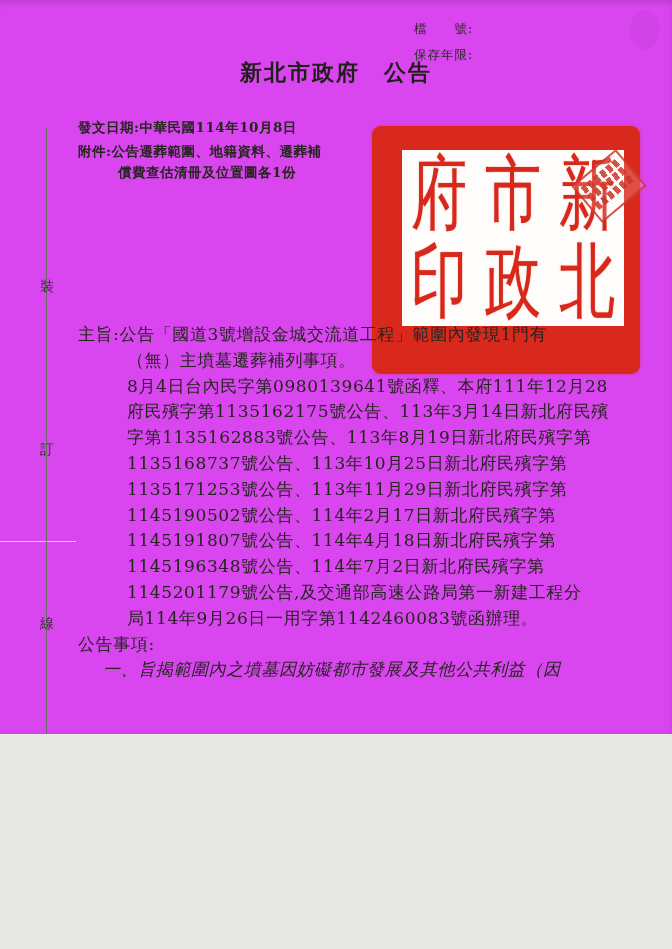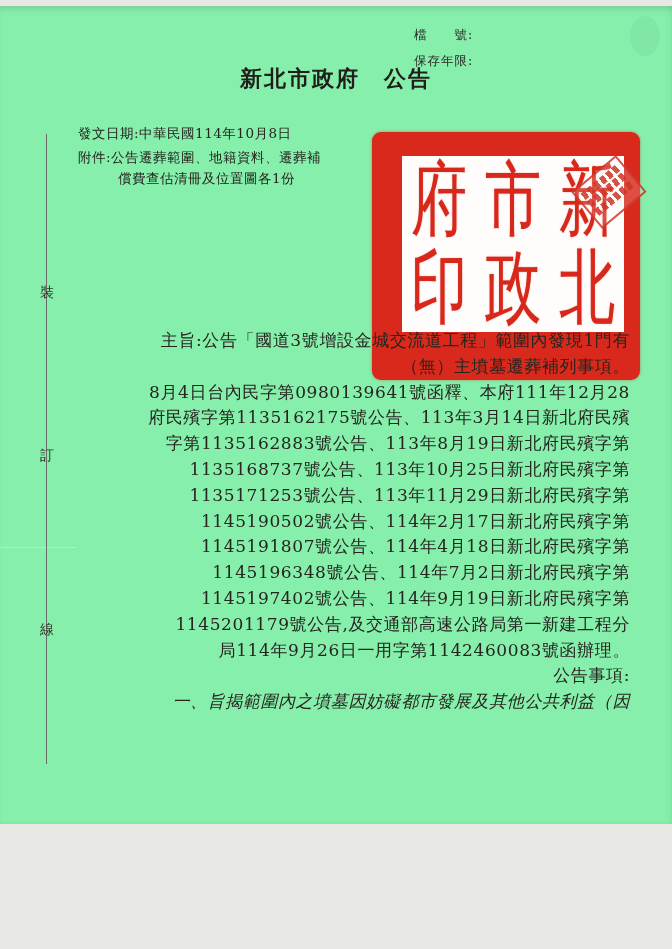--- a/index.html
+++ b/index.html
@@ -1,31 +1,31 @@
 <!DOCTYPE html>
 <html><head>
 <meta charset="utf-8">
 <style>
   html,body{margin:0;padding:0;background:#e8e8e4;}
   .page{
-    position:relative;width:672px;height:818px;margin:6px auto;
-    background:#86efac;overflow:hidden;
+    position:relative;width:672px;height:734px;margin:0 auto;
+    background:#d946ef;overflow:hidden;
     font-family:"DejaVu Serif","Liberation Serif",serif;
     color:#26251f;
     box-shadow:inset 0 7px 9px -6px rgba(0,0,0,.18),
                inset -6px 0 9px -7px rgba(0,0,0,.10),
                inset 0 -4px 7px -6px rgba(0,0,0,.08);
   }
   
   .corner-meta{position:absolute;left:414px;top:16px;font-size:12.5px;line-height:26px;letter-spacing:1px;color:#2c2b26;z-index:3;}
   
   .title{position:absolute;left:0;top:58px;width:672px;margin:0;text-align:center;
          font-size:22px;font-weight:600;letter-spacing:2px;color:#1f1e19;z-index:3;}
   
-  .meta{position:absolute;left:78px;top:116px;width:300px;font-size:13.5px;line-height:23.5px;letter-spacing:.5px;z-index:3;}
+  .meta{position:absolute;left:78px;top:116px;width:300px;font-size:13.5px;line-height:23.5px;letter-spacing:.5px;z-index:3;font-weight:bold;}
   .meta .att2{padding-left:40px;line-height:19px;}
   
   .binding-line{position:absolute;left:46px;top:128px;width:1px;height:630px;background:#6b6b66;z-index:2;}
   .bind-char{position:absolute;left:39px;width:16px;text-align:center;font-size:14px;color:#34332e;z-index:3;}
   .bind-char.c0{top:278px;} .bind-char.c1{top:441px;} .bind-char.c2{top:615px;}
   
   .seal{position:absolute;left:372px;top:126px;width:268px;height:248px;background:#d8291c;
         border-radius:9px;z-index:1;box-shadow:0 0 3px rgba(216,41,28,.55);}
   .seal-inner{position:absolute;left:30px;top:24px;width:222px;height:176px;background:#fefdfb;
         display:grid;grid-template-columns:1fr 1fr 1fr;grid-template-rows:1fr 1fr;overflow:hidden;}
@@ -33,21 +33,21 @@
   .seal-cell span{font-size:54px;font-weight:500;color:#d7281b;transform:scale(1.04,1.5);
         text-shadow:0 0 1px rgba(215,40,27,.65);line-height:1;}
   
   .mini-stamp{position:absolute;left:208px;top:36px;width:58px;height:48px;
         border:2px solid rgba(205,52,38,.85);transform:rotate(-40deg);
         background:rgba(253,250,248,.18);padding:2px 1px;box-sizing:border-box;}
   .mini-stamp .row{height:8px;margin:2.5px 3px;opacity:.85;
         background:repeating-linear-gradient(90deg,#cd3426 0 5px,transparent 5px 8px);}
   
   .content{position:absolute;left:78px;top:322px;width:552px;font-size:17px;line-height:25.8px;
-        letter-spacing:.6px;z-index:3;color:#26251f;text-align:right;}
+        letter-spacing:.6px;z-index:3;color:#26251f;}
   .content .indent{padding-left:49px;}
   .content .item-indent{padding-left:25px;font-style:italic;}
   
   .footer{position:absolute;left:0;top:858px;width:672px;text-align:center;transform:translateX(-18px);
         font-size:10.5px;letter-spacing:1px;color:#3c3b36;z-index:3;}
   
   .artifact-line{position:absolute;left:0;top:541px;width:76px;height:1px;background:#d9d9d2;z-index:0;}
   .smudge{position:absolute;left:630px;top:10px;width:30px;height:40px;background:rgba(0,0,0,.03);
         border-radius:50%;z-index:0;}
 </style>
@@ -124,21 +124,20 @@
         <div class="line indent">1135171253號公告、113年11月29日新北府民殯字第</div>
 
 
         <div class="line indent">1145190502號公告、114年2月17日新北府民殯字第</div>
 
         <div class="line indent">1145191807號公告、114年4月18日新北府民殯字第</div>
 
 
         <div class="line indent">1145196348號公告、114年7月2日新北府民殯字第</div>
 
-        <div class="line indent">1145197402號公告、114年9月19日新北府民殯字第</div>
 
         <div class="line indent">1145201179號公告,及交通部高速公路局第一新建工程分</div>
 
         <div class="line indent">局114年9月26日一用字第1142460083號函辦理。</div>
       </div>
 
     <div class="line">公告事項:</div>
     <div class="line item-indent">一、旨揭範圍內之墳墓因妨礙都市發展及其他公共利益（因</div>
   </div>
 

